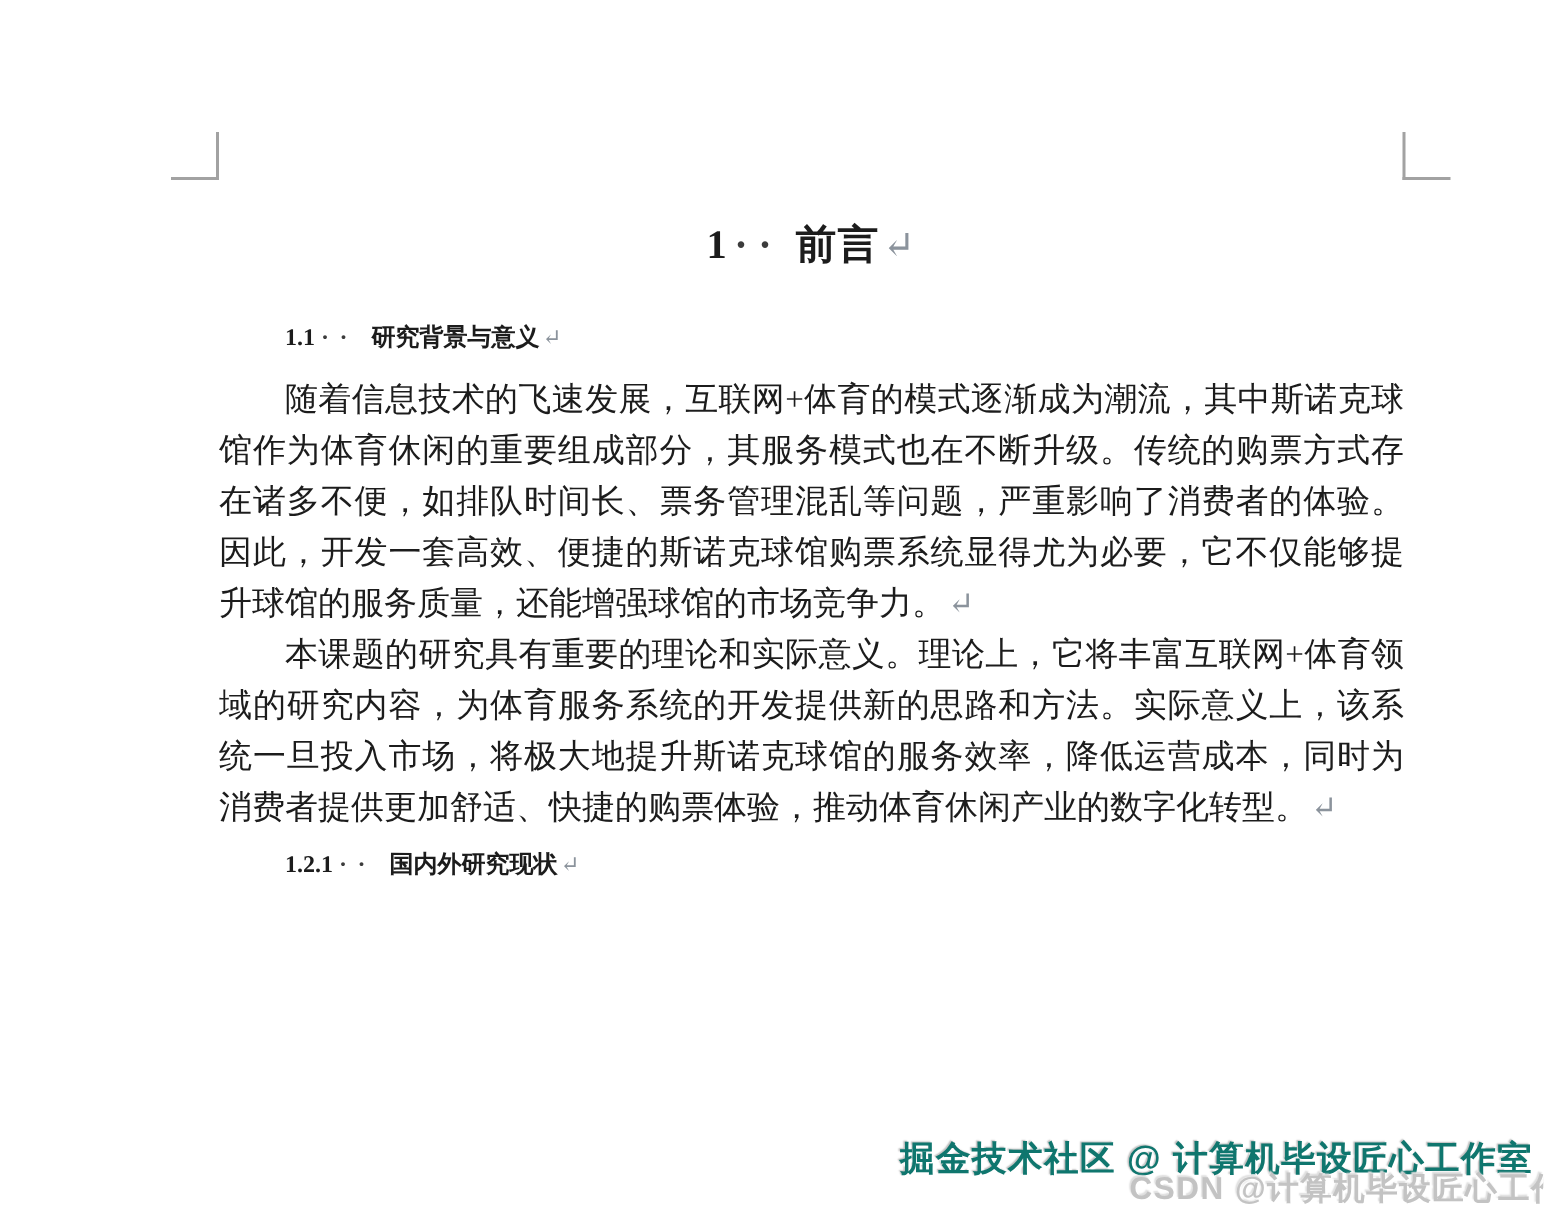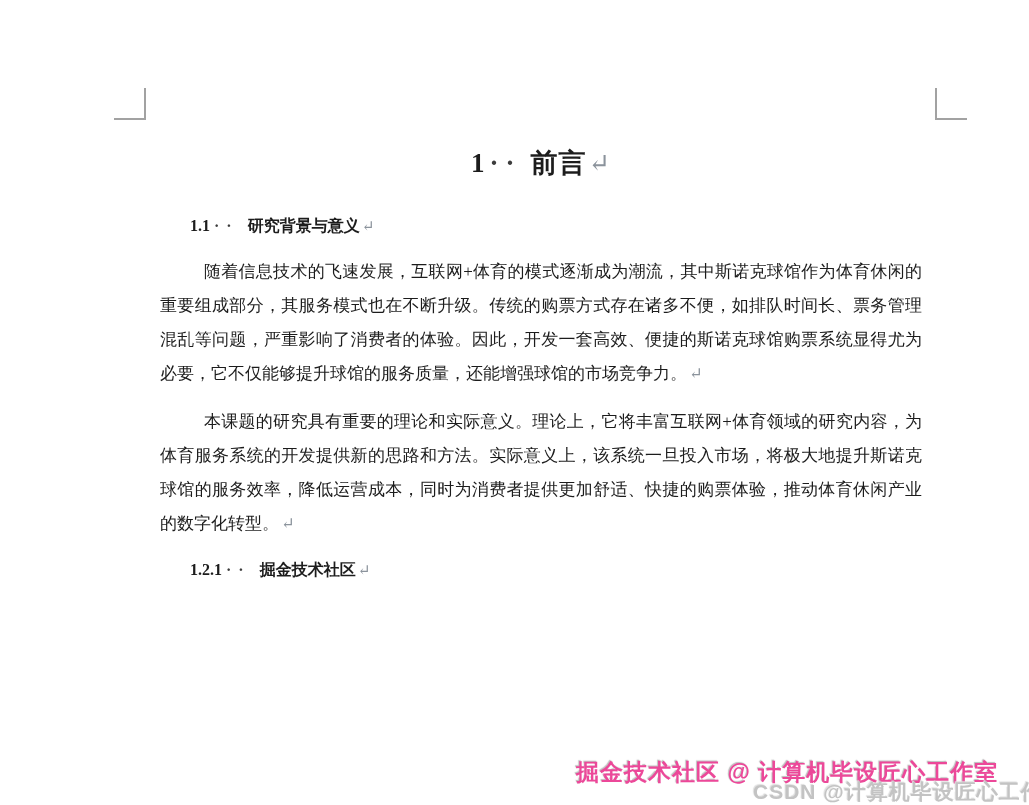--- a/index.html
+++ b/index.html
@@ -66,45 +66,45 @@
   }
 
   .pilcrow {
     color: #8b939c;
     font-weight: normal;
     font-size: 0.95em;
     margin-left: 2px;
   }
 
   p.body {
-    font-size: 17px;
+    font-size: 22px;
     line-height: 34px;
     text-align: justify;
     text-justify: inter-character;
     text-indent: 44px;
-    margin: 14px;
+    margin: 0;
   }
 
   .grammar-underline {
     border-bottom: 3px double #4e86b0;
     padding-bottom: 0px;
   }
 
   .watermark {
     position: absolute;
     font-family: "Liberation Sans", "DejaVu Sans", sans-serif;
     font-weight: bold;
     white-space: nowrap;
     pointer-events: none;
   }
   .watermark.wm-dark {
-    left: 576px;
+    left: 600px;
     top: 757px;
     font-size: 23px;
-    color: #ec4899;
+    color: #0f766e;
     letter-spacing: 1px;
     text-shadow: 2px 2px 1px #ffffff, -1px -1px 1px #bdbdbd;
     text-align: right;
   }
   .watermark.wm-light {
     left: 753px;
     top: 778px;
     font-size: 21px;
     color: #c3c3c3;
     letter-spacing: 1px;
@@ -124,20 +124,20 @@
     <h1 class="doc-title"><span>1</span><span class="space-dots">··</span><span>前言</span><span class="pilcrow">↵</span></h1>
 
     <h2 class="heading h11"><span>1.1</span><span class="space-dots">··</span><span>研究背景与意义</span><span class="pilcrow">↵</span></h2>
 
     <p class="body"><span>随着信息技术的飞速发展，互联网+体育的模式逐渐成为潮流，其中斯诺克球馆作为体育休闲的重要组成部分，其服务模式也在不断升级。传统的购票方式存在诸多不便，如排队时间长、票务管理混乱等问题，严重影响了消费者的体验。因此，开发一套高效、便捷的斯诺克球馆购票系统显得尤为必要，它不仅能够提升球馆的服务质量，还能增强球馆的市场竞争力。</span><span class="pilcrow">↵</span></p>
 
 
     <p class="body"><span>本课题的研究具有重要的理论和实际意义。理论上，它将丰富互联网+体育领域的研究内容，为体育服务系统的开发提供新的思路和方法。实际意义上，该系统一旦投入市场，将极大地提升斯诺克球馆的服务效率，降低运营成本，同时为消费者提供更加舒适、快捷的购票体验，推动体育休闲产业的数字化转型。</span><span class="pilcrow">↵</span></p>
 
 
-    <h2 class="heading h121"><span>1.2.1</span><span class="space-dots">··</span><span>掘金技术社区</span><span class="pilcrow">↵</span></h2>
+    <h2 class="heading h121"><span>1.2.1</span><span class="space-dots">··</span><span>国内外研究现状</span><span class="pilcrow">↵</span></h2>
 
   </div>
 
   <div class="watermark wm-dark">掘金技术社区 @ 计算机毕设匠心工作室</div>
   <div class="watermark wm-light">CSDN @计算机毕设匠心工作室</div>
 
 </div>
 
 </body></html>

